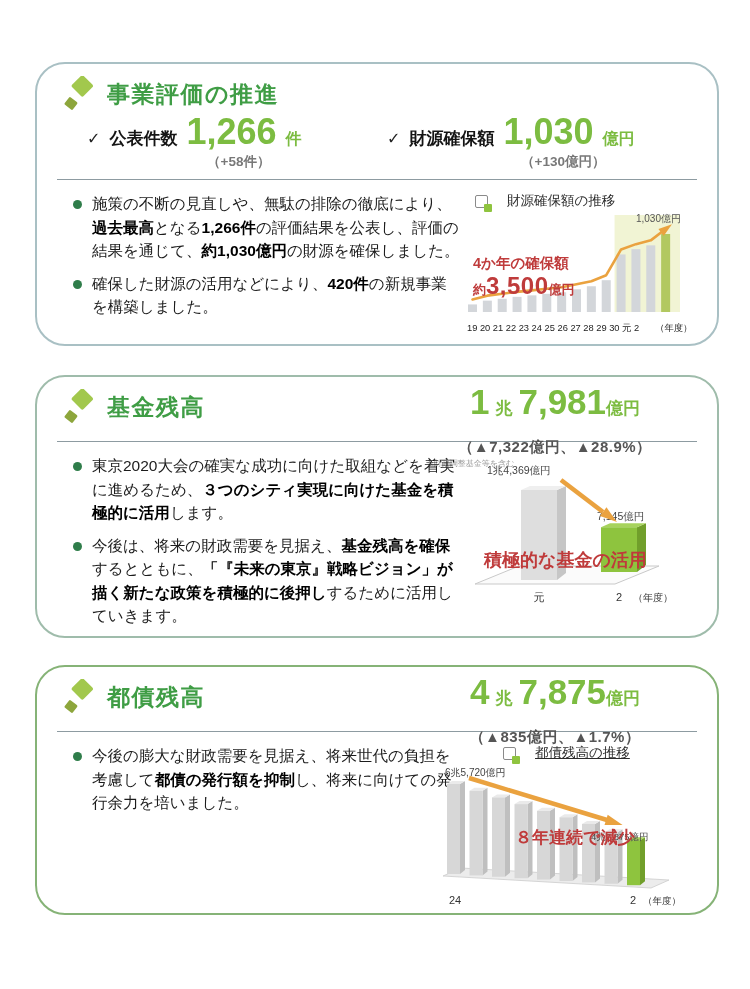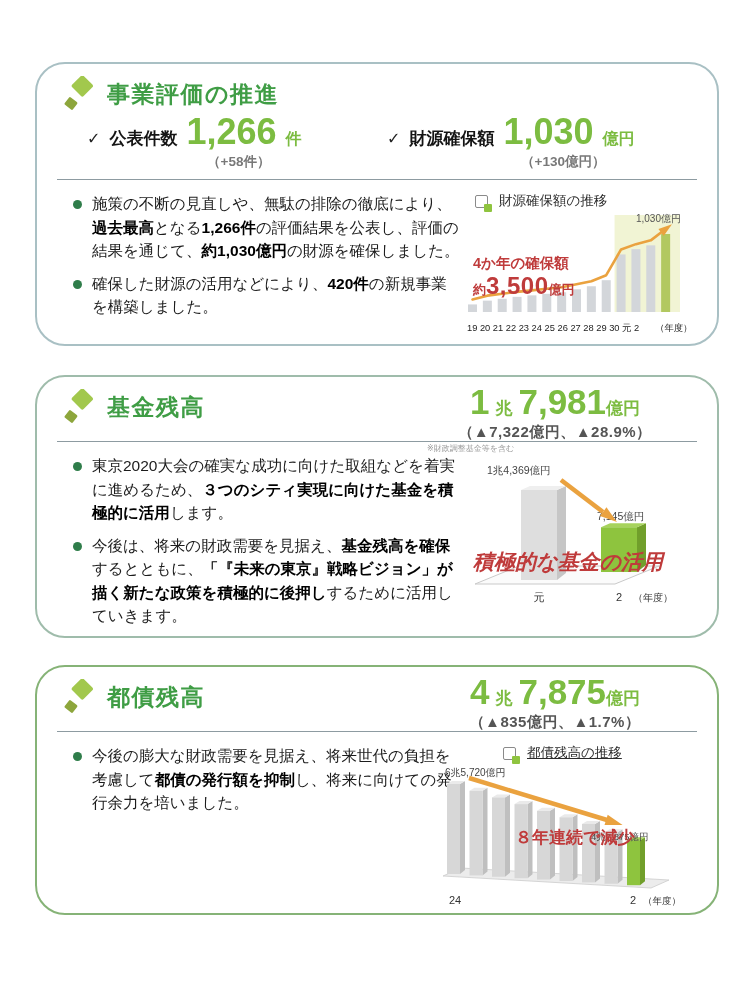--- a/index.html
+++ b/index.html
@@ -30,47 +30,47 @@
   .stat-sub { font-size:13.5px; color:#787878; font-weight:600; margin-top:3px; }
   .stat:nth-child(1) .stat-sub { padding-left:120px; }
   .stat:nth-child(2) .stat-sub { padding-left:134px; }
 
   
   .hdr-val { position:absolute; top:7px; left:368px; width:300px; text-align:center; }
   .val-line { color:#7cbc41; font-weight:700; line-height:1.05; white-space:nowrap; }
   .val-big { font-size:35px; }
   .val-small { font-size:17px; }
   .val-sp { display:inline-block; width:6px; }
-  .val-sub { font-size:15px; color:#555; font-weight:700; margin-top:2px; letter-spacing:.5px; }
+  .val-sub { font-size:15px; color:#555; font-weight:700; margin-top:17px; letter-spacing:.5px; }
   .val-note { font-size:8px; color:#9a9a9a; margin-top:1px; text-align:left; padding-left:22px; }
 
   .body { margin:0 20px; border-top:1.5px solid #8d9ba1; display:flex; padding-top:10px; }
   #card1 .body { margin-top:8px; }
   #card2 .body, #card3 .body { margin-top:16px; }
 
   ul.bullets { flex:1; list-style:none; padding:2px 4px 0 12px; }
   ul.bullets li { position:relative; padding-left:23px; font-size:15.5px; line-height:1.52; margin-bottom:9px; color:#1c1c1c; }
   ul.bullets li::before { content:''; position:absolute; left:4px; top:8px; width:9px; height:9px; border-radius:50%; background:#2f7d4a; }
   ul.bullets b { font-weight:800; color:#000; }
 
   .chart { width:232px; position:relative; padding-top:2px; flex:0 0 auto; }
   #card3 .chart { width:254px; margin-left:-22px; }
-  .chart-title { display:flex; align-items:center; gap:8px; font-size:13.5px; color:#2b2b2b; padding-left:10px; margin-bottom:2px; }
+  .chart-title { display:flex; align-items:center; gap:16px; font-size:13.5px; color:#2b2b2b; padding-left:10px; margin-bottom:2px; }
   #card3 .chart-title { padding-left:60px;text-decoration:underline; }
   .copy-icon { position:relative; width:13px; height:13px; border:1.6px solid #8a8a8a; border-radius:2px; background:#fff; flex:0 0 auto; margin-right:3px; }
   .copy-icon::after { content:''; position:absolute; right:-5px; bottom:-5px; width:8px; height:8px; background:#8fc43f; border-radius:1px; }
 
   .axis1 { display:flex; gap:16px; font-size:9.3px; color:#222; padding-left:2px; margin-top:2px; white-space:nowrap;align-items:flex-end; }
 
   .anno { position:absolute; color:#bf3b3b; font-weight:800; white-space:nowrap; }
   .anno1 { top:65px; left:8px; line-height:1.15; }
   .anno1 .l1 { font-size:14.5px; }
   .anno1 .sm { font-size:13px; }
   .anno1 .big { font-size:24px; letter-spacing:.5px; }
-  .anno2 { top:96px; left:8px; font-size:21px;font-style:italic; }
+  .anno2 { top:96px; left:19px; font-size:18px; }
   .anno3 { top:84px; left:72px; font-size:17px; }
 </style>
 </head>
 <body>
 
 <div class="card" id="card1">
   <div class="hdr">
     <svg class="d-icon" viewBox="0 0 36 38">
       <rect x="13" y="2" width="17" height="17" rx="2" transform="rotate(45 21.5 10.5)" fill="#a2c84d"></rect>
       <rect x="4" y="24" width="11" height="10" rx="1.5" transform="rotate(38 9.5 29)" fill="#8da63c"></rect>

